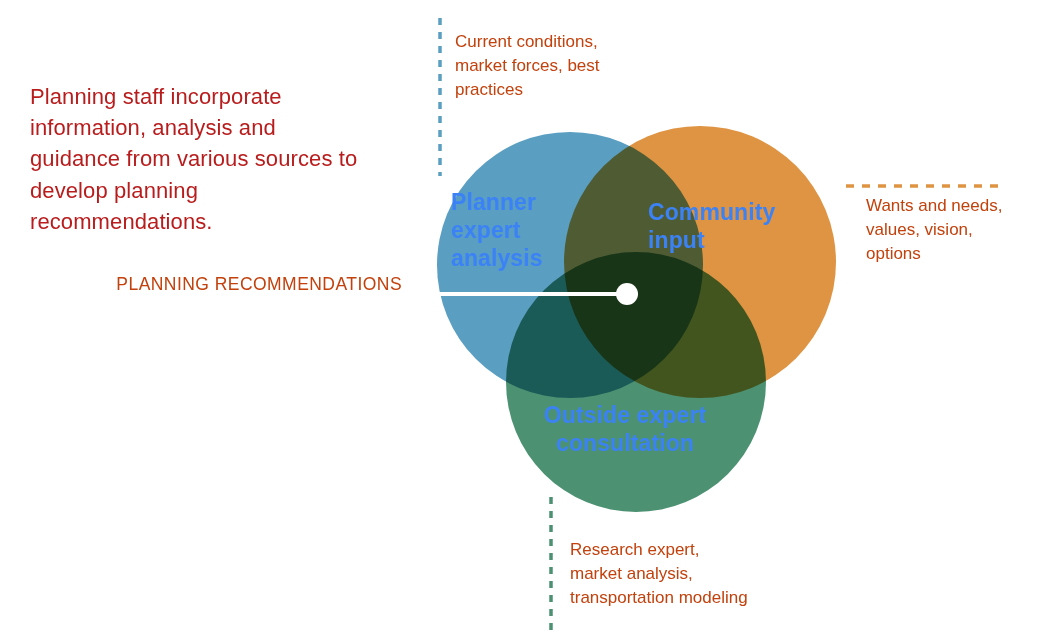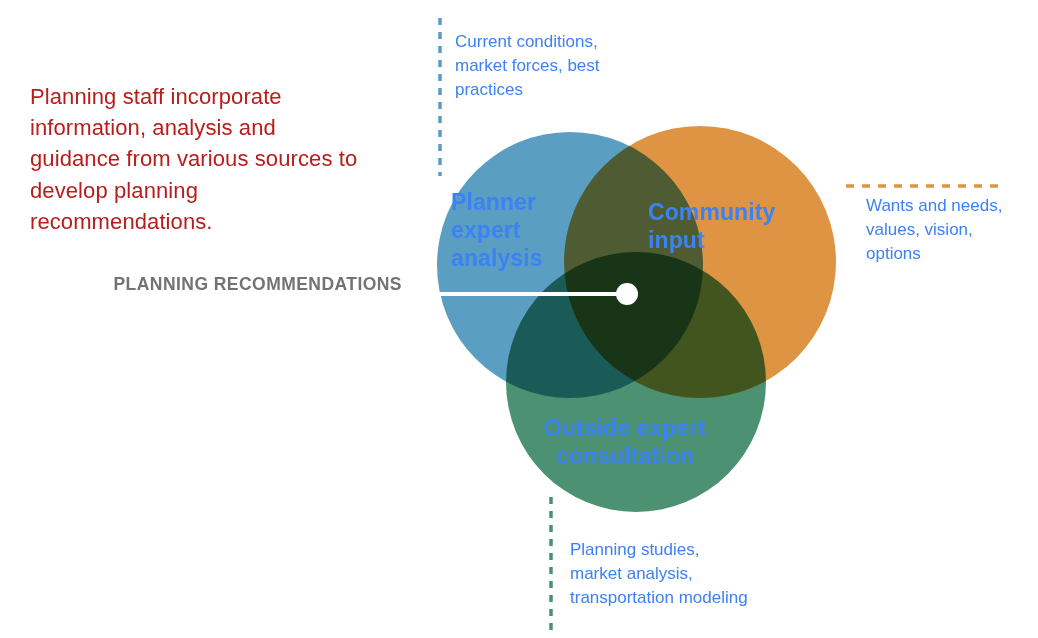--- a/index.html
+++ b/index.html
@@ -57,46 +57,46 @@
     text-align: left;
   }
   .label-community {
     left: 648px;
     top: 198px;
     width: 175px;
     text-align: left;
   }
   .label-outside {
     left: 518px;
-    top: 414px;
+    top: 401px;
     width: 214px;
     text-align: center;
   }
 
   
   .leader-label {
     position: absolute;
     left: 110px;
     top: 273px;
     width: 292px;
     text-align: right;
-    font-weight: bold;
+    font-weight: normal;
     font-size: 17.5px;
     line-height: 1.30;
     letter-spacing: 0.45px;
-    color: #737373;
+    color: #c2410c;
     text-transform: uppercase;
   }
 
   
   .callout {
     position: absolute;
     font-size: 17px;
     line-height: 1.42;
-    color: #3b82f6;
+    color: #c2410c;
   }
   .callout-top {
     left: 455px;
     top: 30px;
     width: 190px;
   }
   .callout-right {
     left: 866px;
     top: 194px;
     width: 140px;
@@ -137,15 +137,15 @@
   <div class="circle-label label-community">Community input</div>
 
   <div class="circle-label label-outside">Outside expert consultation</div>
 
   <div class="leader-label">PLANNING RECOMMENDATIONS</div>
 
   <div class="callout callout-top">Current conditions, market forces, best practices</div>
 
   <div class="callout callout-right">Wants and needs, values, vision, options</div>
 
-  <div class="callout callout-bottom">Planning studies, market analysis, transportation modeling</div>
+  <div class="callout callout-bottom">Research expert, market analysis, transportation modeling</div>
 
 </div>
 
 </body></html>

